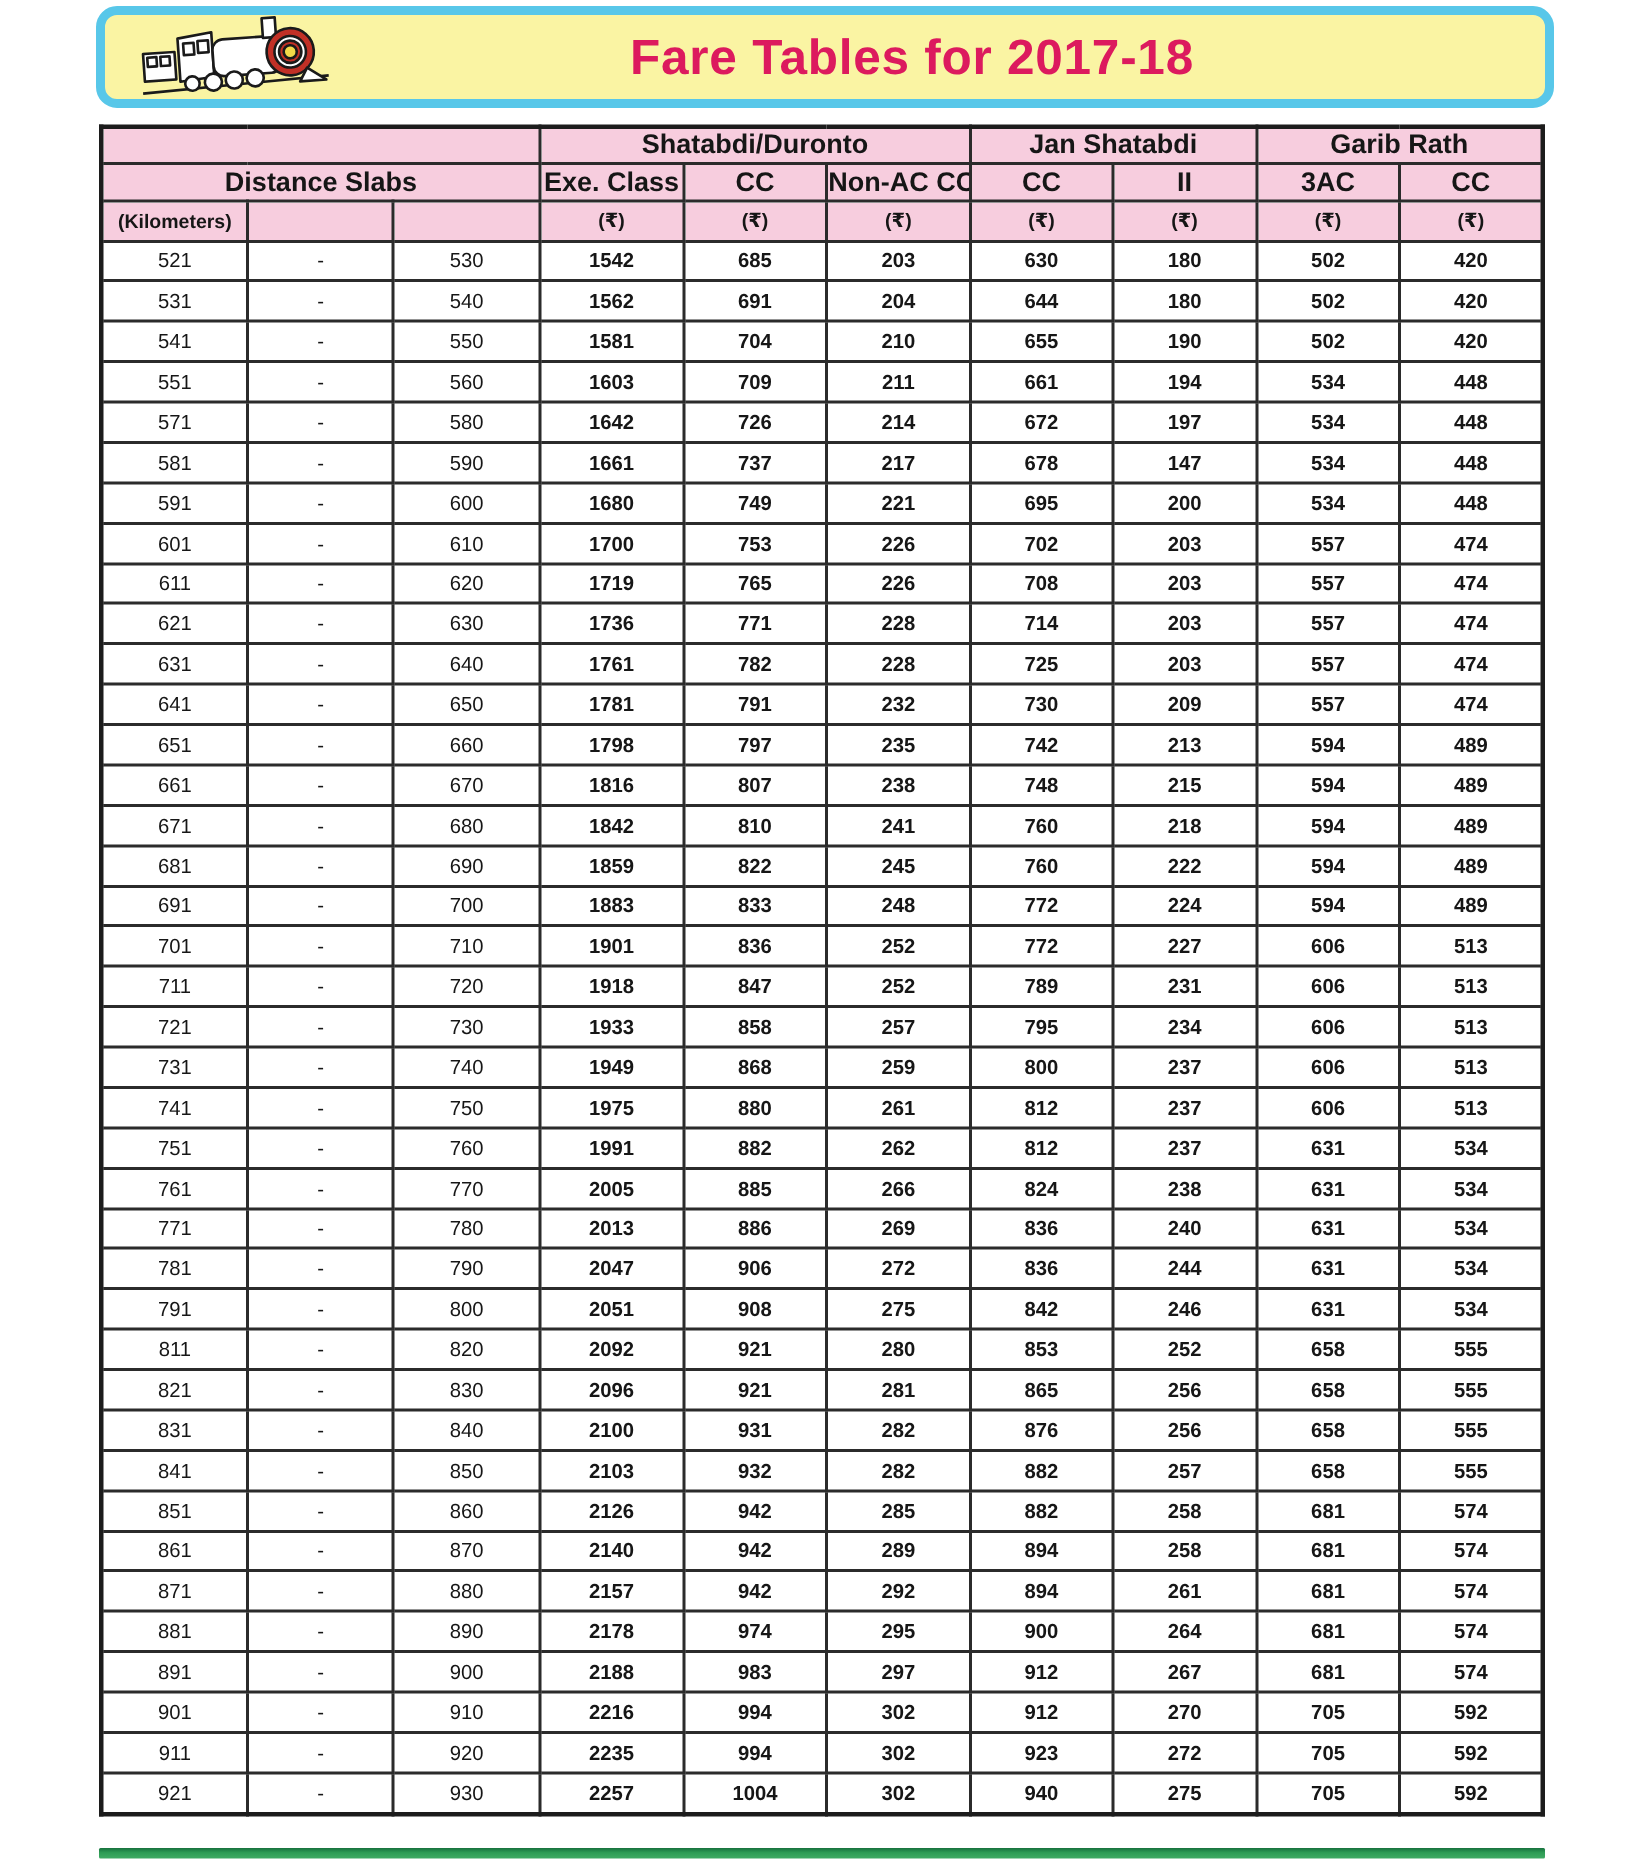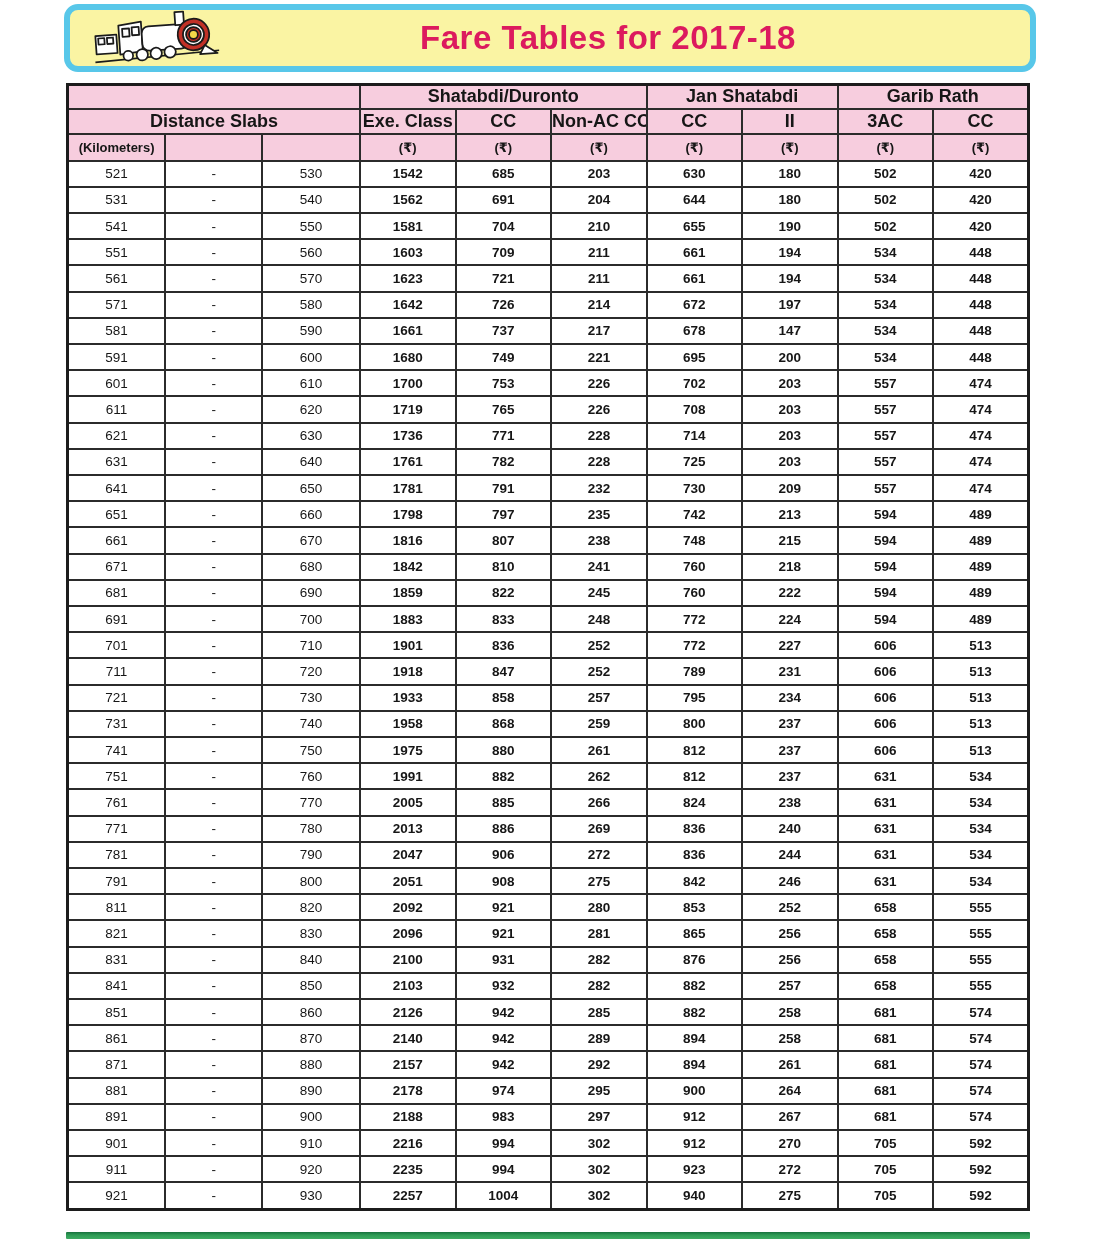--- a/index.html
+++ b/index.html
@@ -161,32 +161,20 @@
           <td>560</td>
           <td class="fare">1603</td>
           <td class="fare">709</td>
           <td class="fare">211</td>
           <td class="fare">661</td>
           <td class="fare">194</td>
           <td class="fare">534</td>
           <td class="fare">448</td>
         </tr>
         <tr>
-          <td>561</td>
-          <td>-</td>
-          <td>570</td>
-          <td class="fare">1623</td>
-          <td class="fare">721</td>
-          <td class="fare">211</td>
-          <td class="fare">661</td>
-          <td class="fare">194</td>
-          <td class="fare">534</td>
-          <td class="fare">448</td>
-        </tr>
-        <tr>
           <td>571</td>
           <td>-</td>
           <td>580</td>
           <td class="fare">1642</td>
           <td class="fare">726</td>
           <td class="fare">214</td>
           <td class="fare">672</td>
           <td class="fare">197</td>
           <td class="fare">534</td>
           <td class="fare">448</td>
@@ -368,21 +356,21 @@
           <td class="fare">257</td>
           <td class="fare">795</td>
           <td class="fare">234</td>
           <td class="fare">606</td>
           <td class="fare">513</td>
         </tr>
         <tr>
           <td>731</td>
           <td>-</td>
           <td>740</td>
-          <td class="fare">1958</td>
+          <td class="fare">1949</td>
           <td class="fare">868</td>
           <td class="fare">259</td>
           <td class="fare">800</td>
           <td class="fare">237</td>
           <td class="fare">606</td>
           <td class="fare">513</td>
         </tr>
         <tr>
           <td>741</td>
           <td>-</td>

